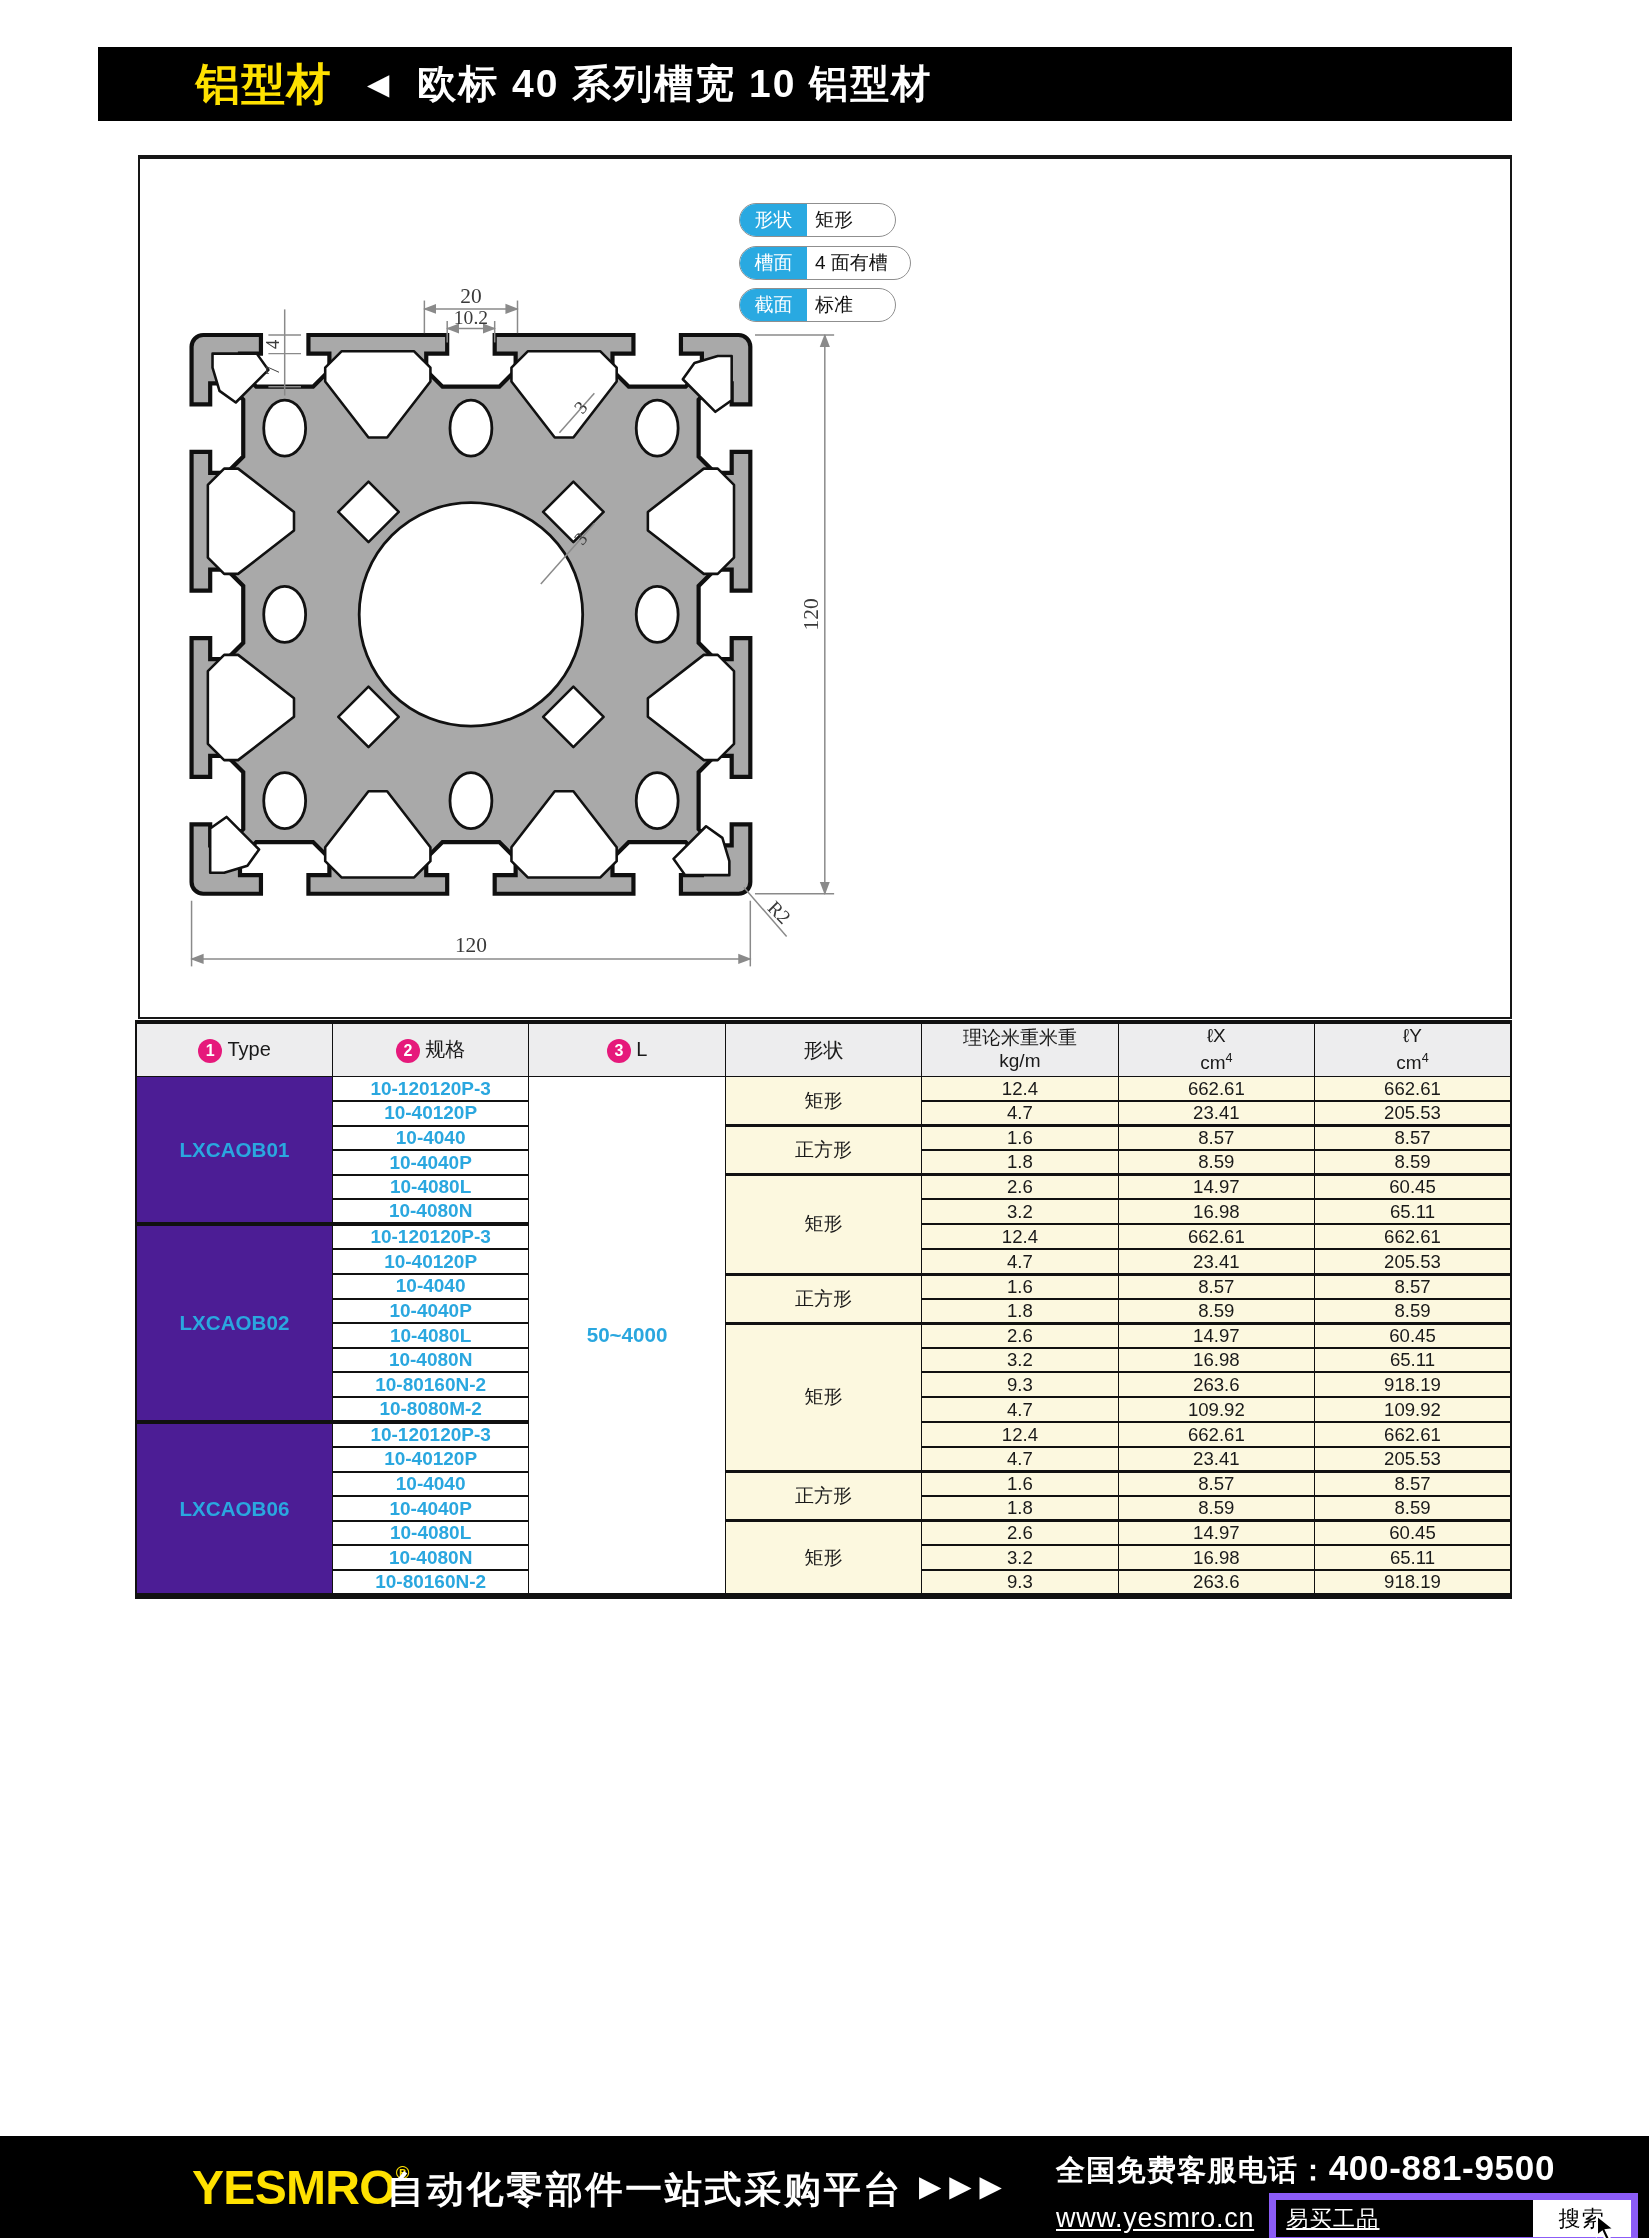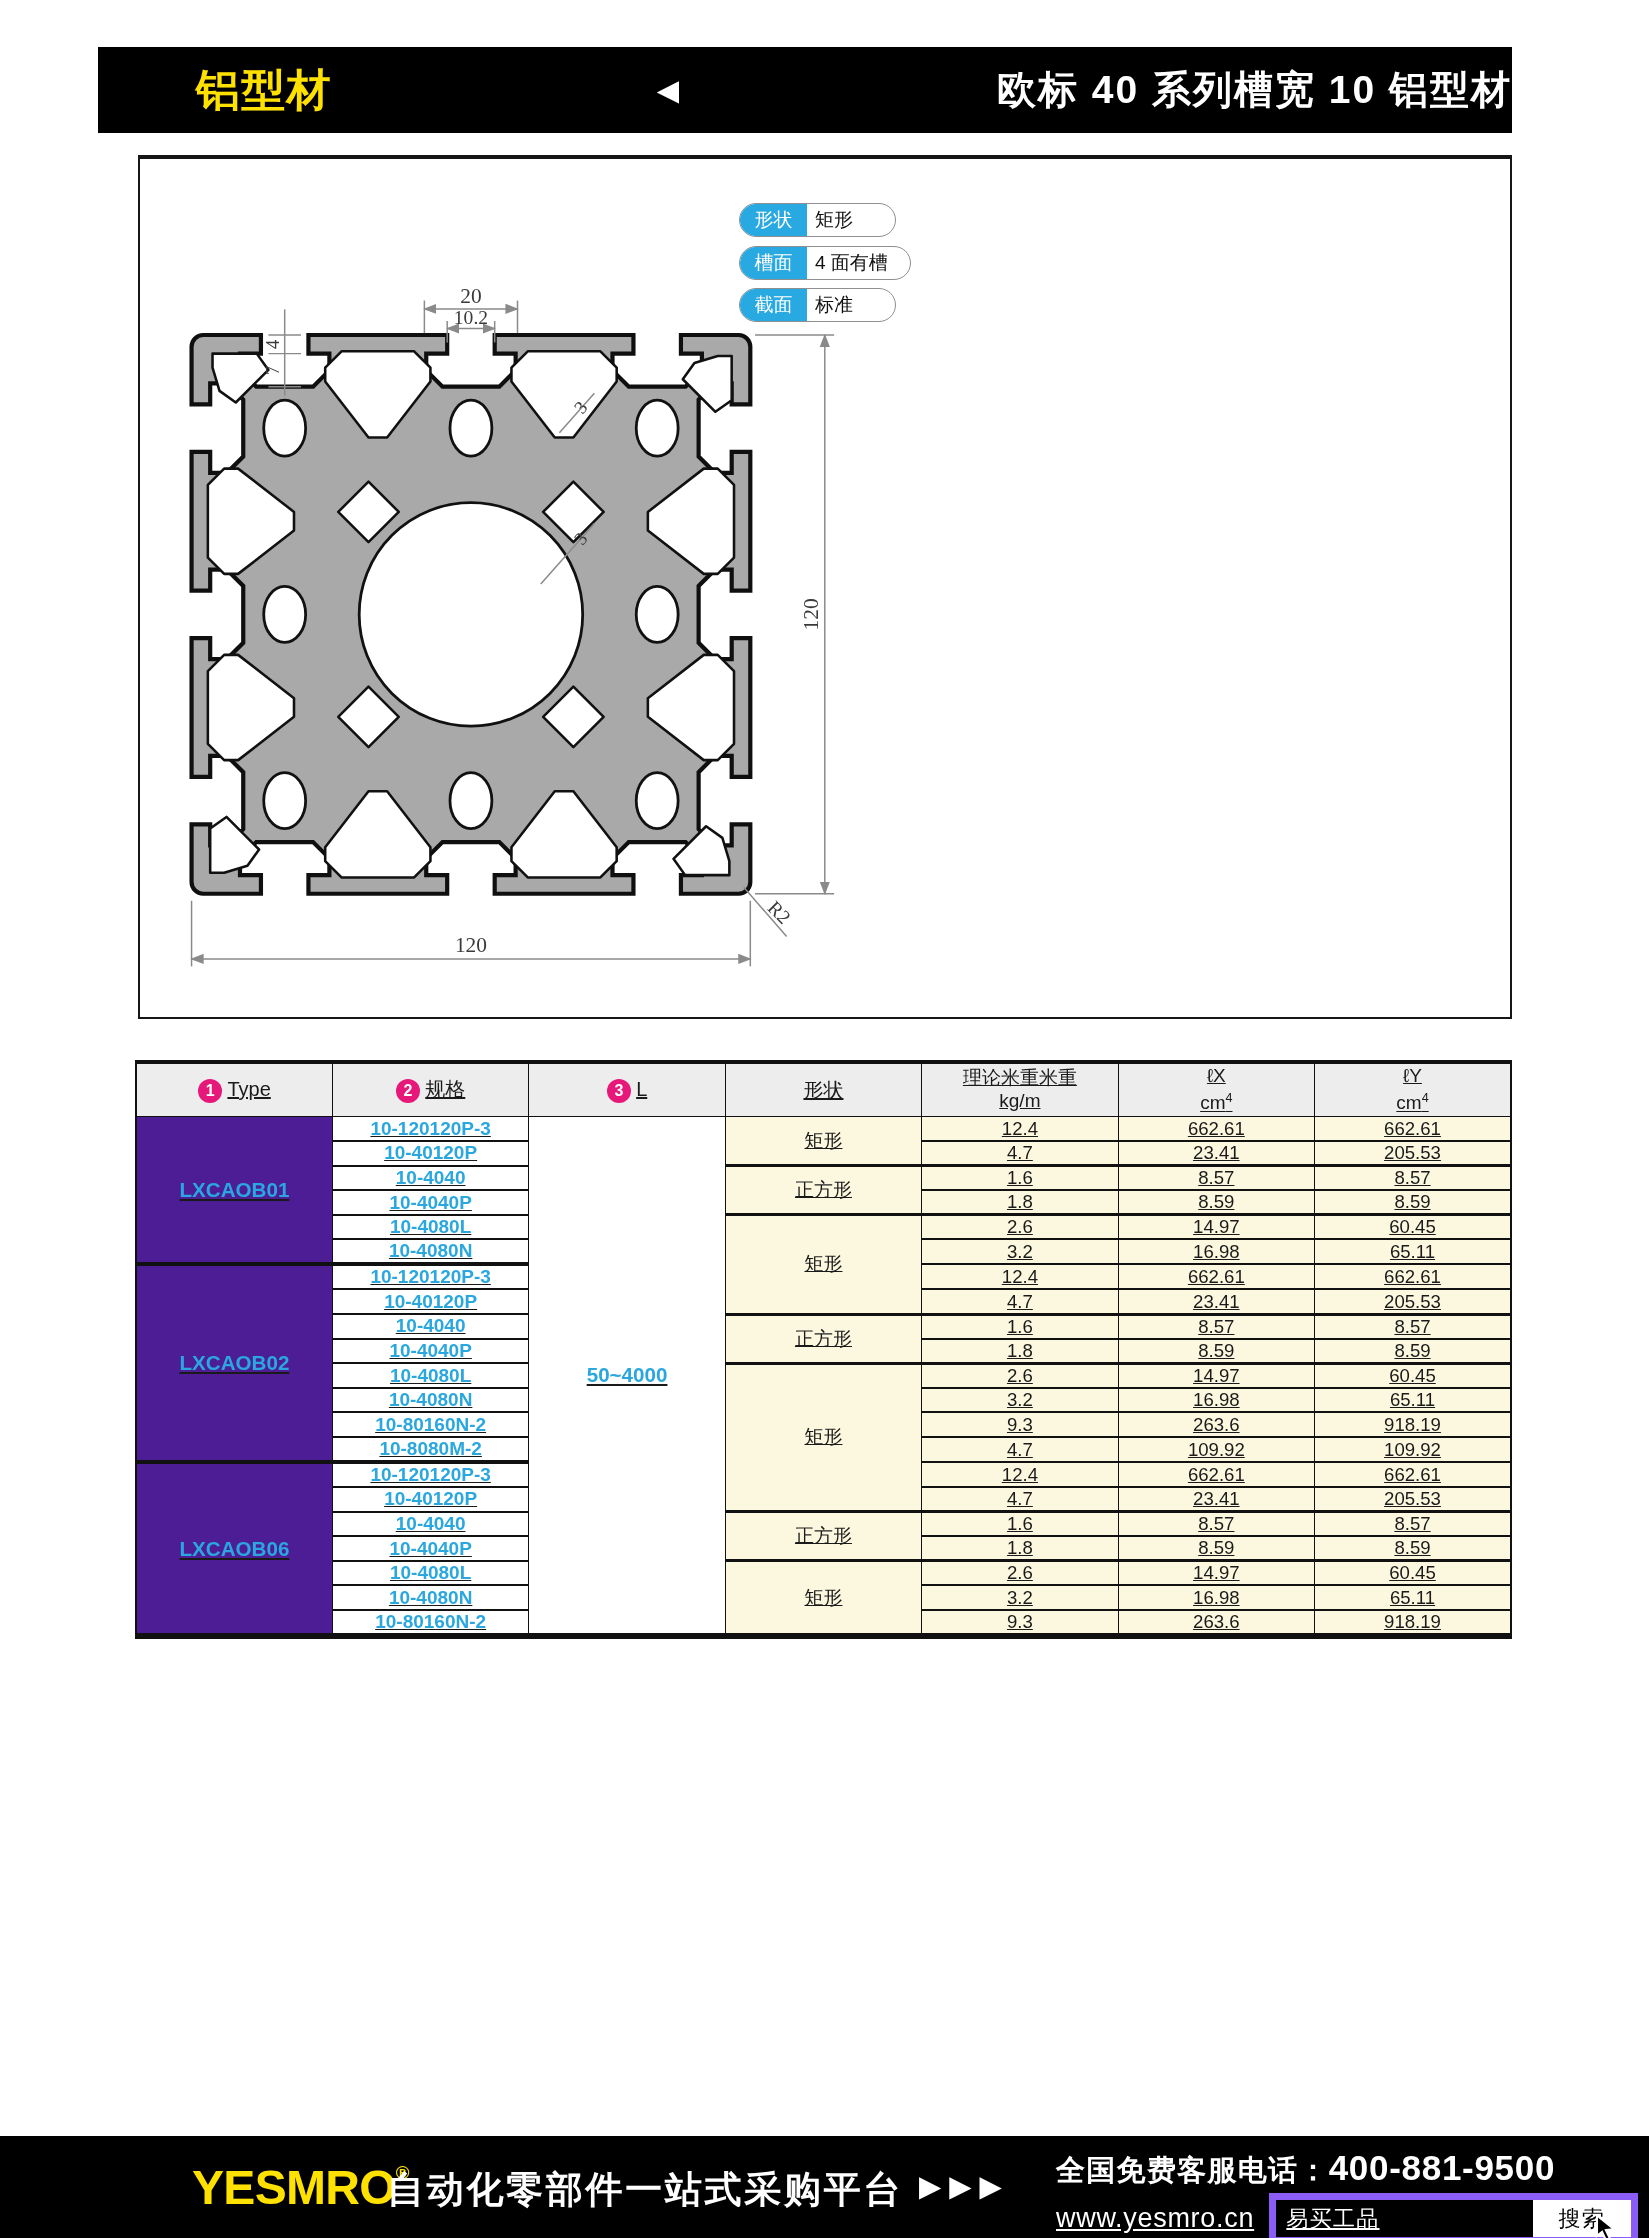--- a/index.html
+++ b/index.html
@@ -1,41 +1,41 @@
 <!DOCTYPE html>
 <html style="font-size:10.6px"><head>
 <meta charset="utf-8">
 <style>
   html,body{margin:0;padding:0;background:#e8e8e8;}
   .page{position:relative;width:1649px;height:2239px;background:#ffffff;overflow:hidden;
         font-family:"Liberation Sans", sans-serif;}
 
   
-  .topbar{position:absolute;left:98px;top:47px;width:1414px;height:86px;background:#000;
-          display:flex;align-items:center;justify-content:space-between;}
+  .topbar{position:absolute;left:98px;top:47px;width:1414px;height:74px;background:#000;
+          display:flex;align-items:center;}
   .topbar .cat{color:#FFE100;font-size:44px;font-weight:bold;margin-left:98px;letter-spacing:1.3px;}
   .topbar .tri{color:#fff;font-size:29px;margin:0 28px 0 35px;}
   .topbar .ttl{color:#fff;font-size:39px;font-weight:bold;letter-spacing:2px;}
 
   
   .drawing-box{position:absolute;left:138px;top:155px;width:1370px;height:858px;background:#fff;
                border:2px solid #161616;border-top-width:4.7px;}
   .codes{position:absolute;left:61px;top:43px;color:#2AA7DF;font-size:22.6px;font-weight:bold;
          line-height:32px;letter-spacing:0.7px;}
   .badges{position:absolute;left:599px;top:44px;display:flex;flex-direction:column;gap:8.6px;}
   .badge{display:flex;height:32px;border:1.3px solid #8f8f8f;border-radius:17.3px;overflow:hidden;
          background:#fff;width:max-content;}
   .badge-label{background:#29A9E1;color:#fff;min-width:59px;display:flex;align-items:center;
                justify-content:center;font-size:19px;padding:0 4px;}
   .badge-value{color:#111;font-size:19px;display:flex;align-items:center;padding:0 22.6px 0 8px;min-width:57px;}
   .profile-svg{position:absolute;left:5.3px;top:120px;}
 
   
-  .spec-table{position:absolute;left:135px;top:1060px;width:1377px;border-collapse:collapse;
-              table-layout:fixed;font-size:18.6px;color:#1a1a1a;text-decoration:underline;}
+  .spec-table{position:absolute;left:135px;top:1020px;width:1377px;border-collapse:collapse;
+              table-layout:fixed;font-size:18.6px;color:#1a1a1a;}
   .spec-table th,.spec-table td{border:1.3px solid #111;text-align:center;vertical-align:middle;padding:0;}
   .spec-table{border:2px solid #111;border-top:4px solid #111;border-bottom:6.7px solid #111;}
   .spec-table thead th{height:52px;background:#EDEDEE;font-weight:normal;font-size:20px;line-height:24px;}
   .spec-table tbody tr{height:24.6px;}
   .spec-table td{border-bottom-width:2px;}
   td.c-type{background:#4c1d95;color:#2AA7DF;font-weight:bold;font-size:20.6px;border-bottom-width:4px !important;}
   td.c-spec{background:#fff;color:#2AA7DF;font-weight:bold;font-size:19px;}
   td.c-l{background:#fff;color:#2AA7DF;font-weight:bold;font-size:20.6px;}
   td.c-shape{background:#FCF8DF;font-size:19px;}
   td.c-num{background:#FCF8DF;}

